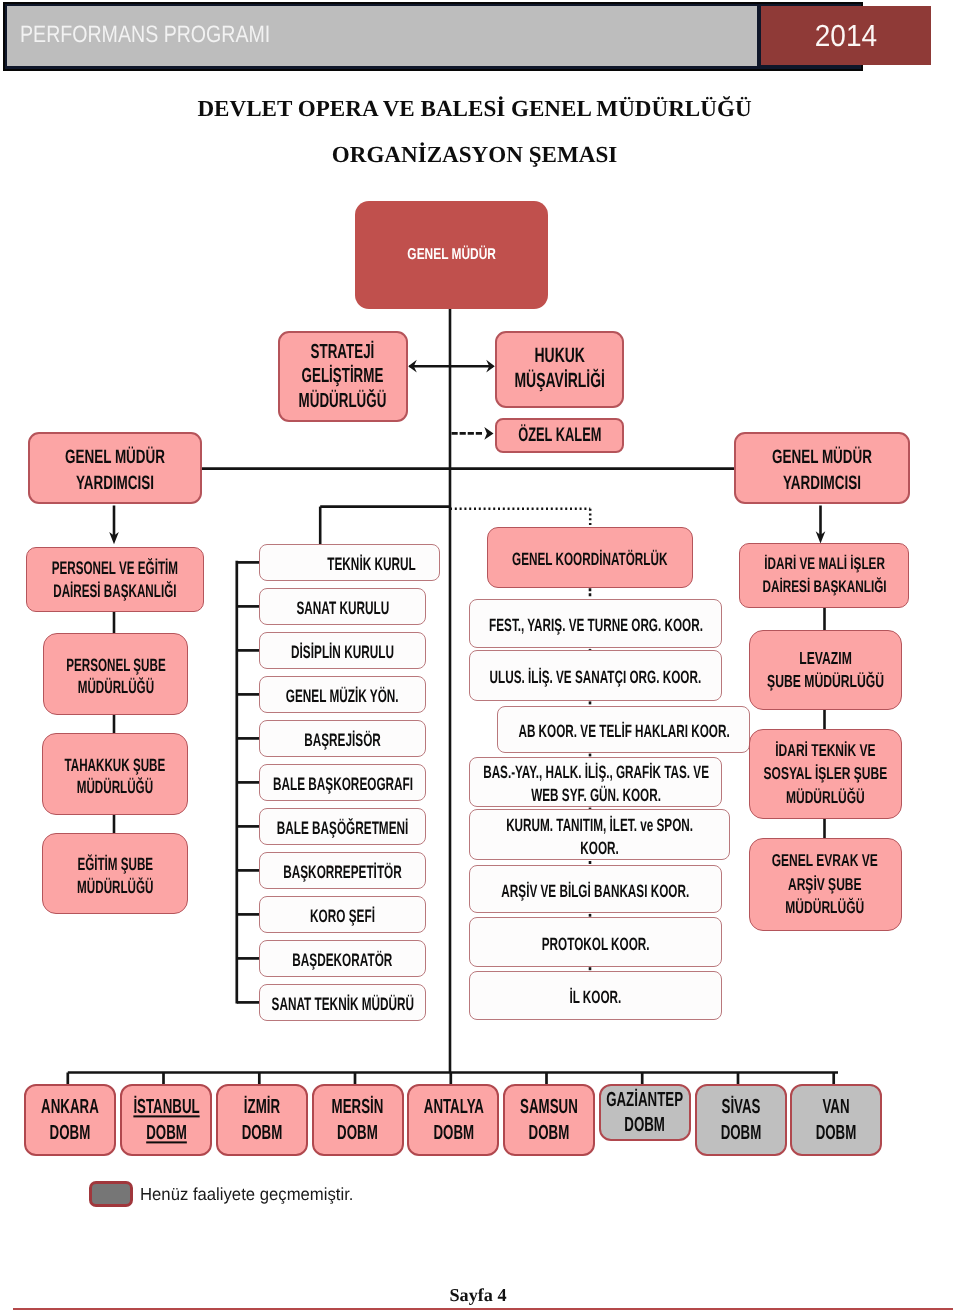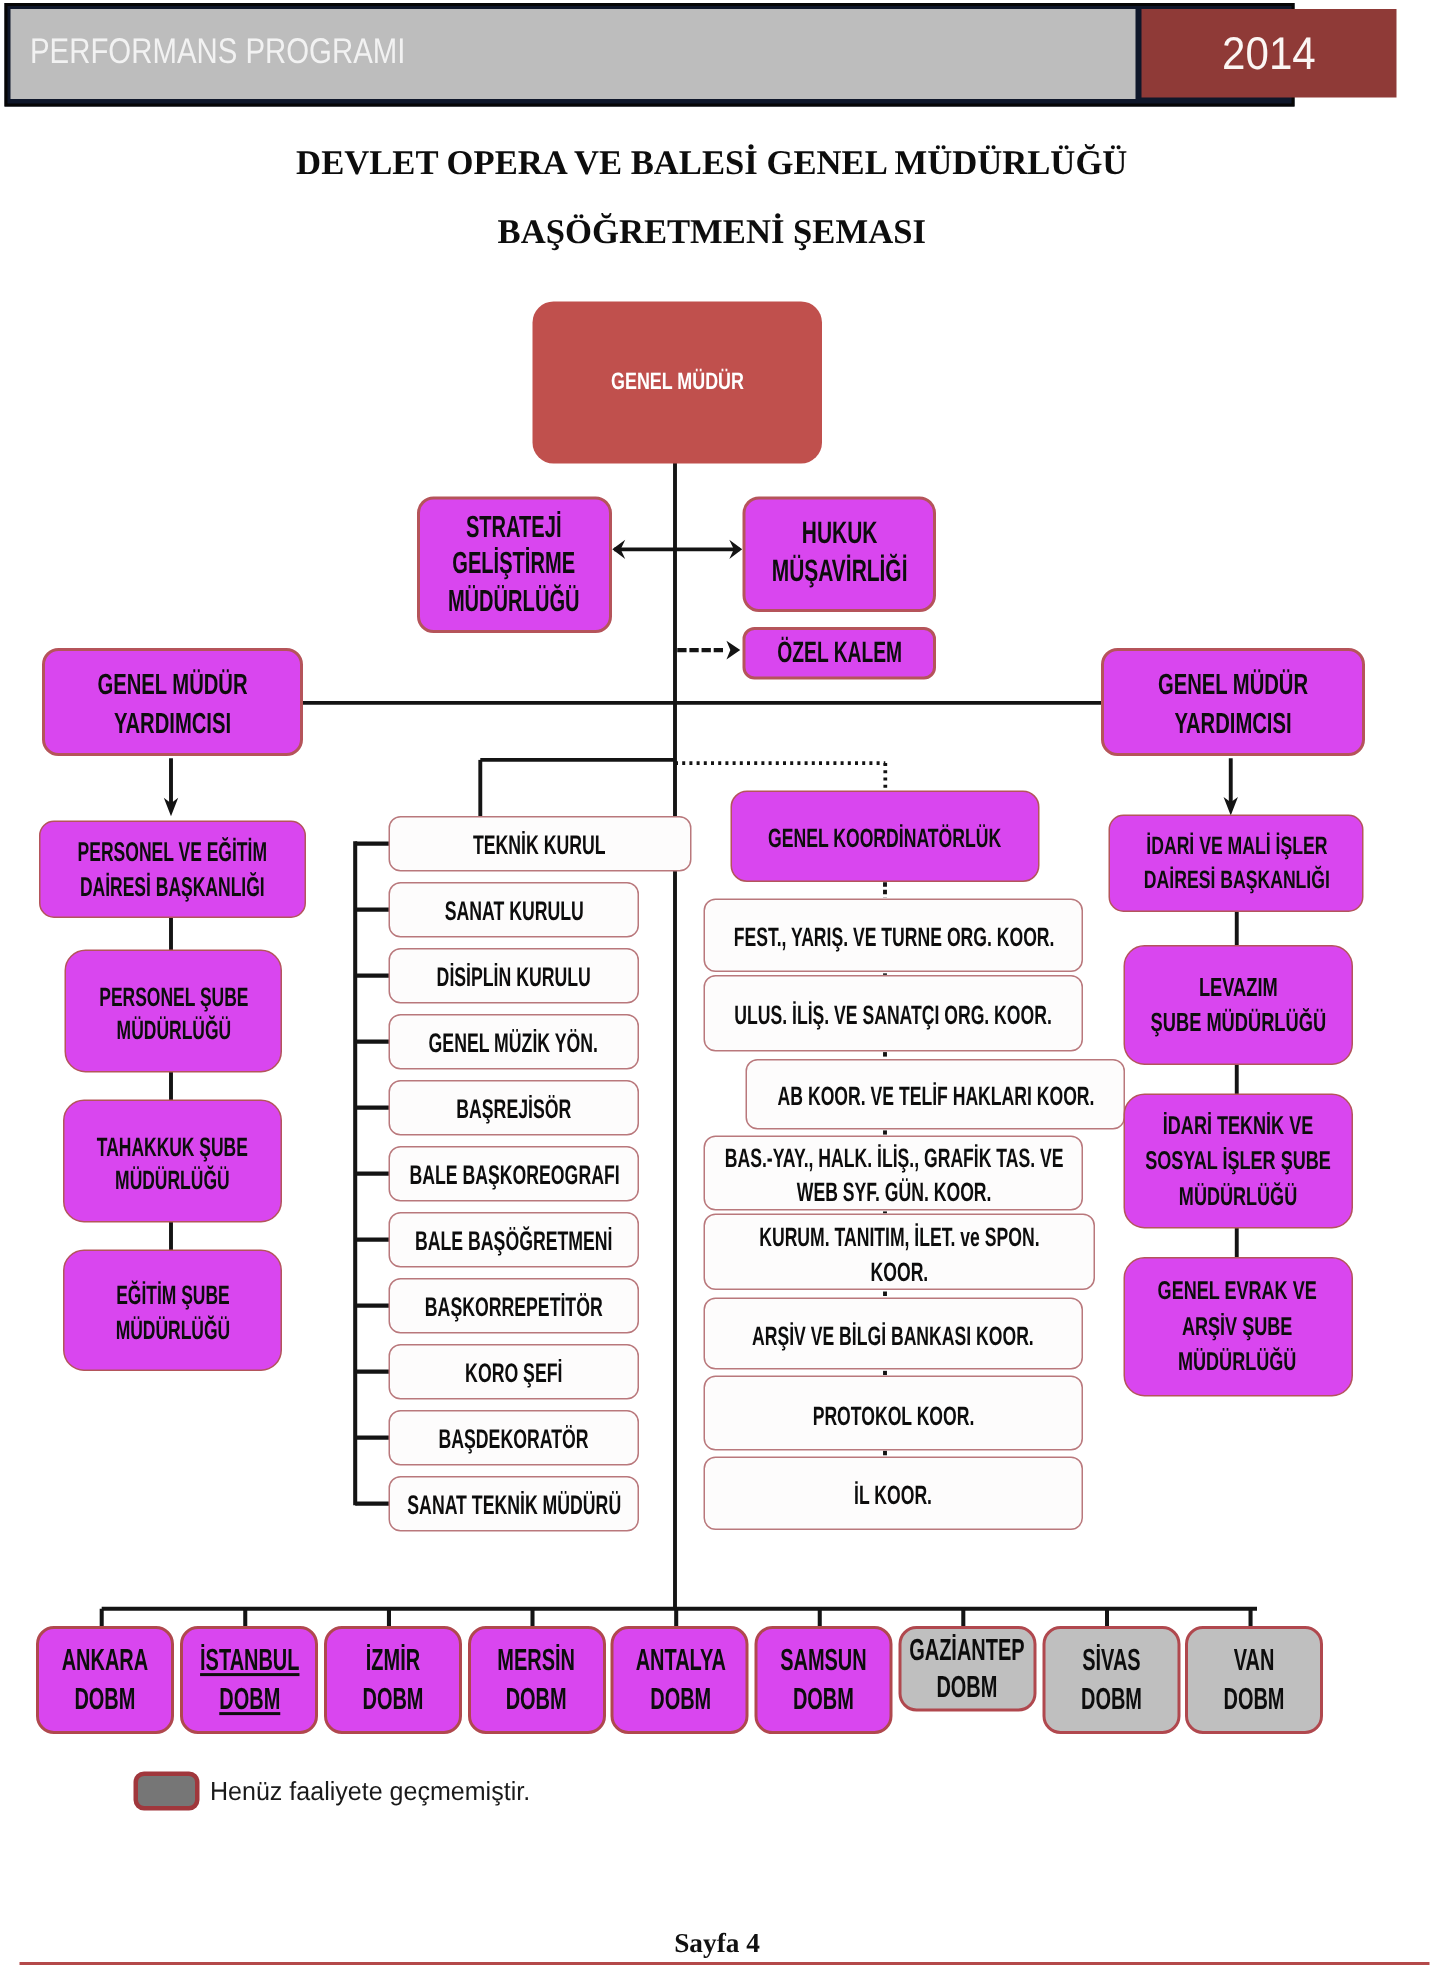--- a/index.html
+++ b/index.html
@@ -21,21 +21,21 @@
   #t1{top:95px;}
   #t2{top:140.5px;}
 
   
   #chart{position:absolute;left:0;top:0;width:960px;height:1315px;}
   svg.lines{position:absolute;left:0;top:0;width:960px;height:1315px;}
   svg.lines line{stroke:#141414;stroke-linecap:butt;}
   svg.lines polygon{fill:#141414;}
 
   .bx{position:absolute;box-sizing:border-box;display:flex;align-items:center;justify-content:center;text-align:center;
-      border:1.7px solid #b4555b;background:#d946ef;color:#0d0d0d;font-weight:bold;overflow:visible;}
+      border:1.7px solid #b4555b;background:#fca5a5;color:#0d0d0d;font-weight:bold;overflow:visible;}
   .bx.thick{border-width:2.8px;border-color:#b5545a;}
   .bx .tw{transform-origin:50% 50%;white-space:nowrap;}
   .bx .ln{display:block;white-space:nowrap;}
   .bx.root{background:#c0504d;color:#ffffff;border:none;}
   .bx.white{background:#fdfcfc;border-color:#b9787c;border-width:1.35px;}
   .bx.gray{background:#bfbfbf;}
   .bx.dobm{border-width:2.8px;border-color:#b0484e;}
 
   #legend-sw{position:absolute;left:88.6px;top:1180.7px;width:44.6px;height:26.1px;background:#767676;border:3px solid #a0373c;border-radius:7px;box-sizing:border-box;}
   #legend-tx{position:absolute;left:140.2px;top:1181px;height:27px;line-height:27px;font-size:17.5px;color:#1a1a1a;white-space:nowrap;transform:scaleX(0.954);transform-origin:0 50%;}
@@ -48,21 +48,21 @@
 
 <div class="page">
 
   <div id="hdr">
     <div id="hdr-gray"></div>
     <div id="hdr-label">PERFORMANS PROGRAMI</div>
     <div id="hdr-year"><span>2014</span></div>
   </div>
 
   <div class="ttl" id="t1">DEVLET OPERA VE BALESİ GENEL MÜDÜRLÜĞÜ</div>
-  <div class="ttl" id="t2">BAŞÖĞRETMENİ ŞEMASI</div>
+  <div class="ttl" id="t2">ORGANİZASYON ŞEMASI</div>
 
   <div id="chart">
     <svg class="lines" viewBox="0 0 960 1315">
 <line x1="450.0" y1="308.6" x2="450.0" y2="1072.5" stroke-width="2.60"></line>
 <line x1="409.5" y1="366.2" x2="493.0" y2="366.2" stroke-width="2.50"></line>
 <polygon points="408.20,366.20 416.80,359.80 413.80,366.20 416.80,372.60"></polygon>
 <polygon points="494.80,366.20 486.20,359.80 489.20,366.20 486.20,372.60"></polygon>
 <line x1="451.5" y1="433.4" x2="483.2" y2="433.4" stroke-width="2.90" stroke-dasharray="6.2,1.9"></line>
 <polygon points="493.50,433.40 484.30,427.10 486.90,433.40 484.30,439.70"></polygon>
 <line x1="201.0" y1="468.6" x2="735.0" y2="468.6" stroke-width="2.60"></line>
@@ -164,21 +164,21 @@
           <span class="ln">TAHAKKUK ŞUBE</span>
           <span class="ln">MÜDÜRLÜĞÜ</span>
         </div>
       </div>
 <div class="bx" style="left:42.0px;top:833.0px;width:146.0px;height:81.0px;font-size:17.80px;border-radius:14.0px;line-height:22.20px;">
         <div class="tw" style="transform:translateY(1.50px) scaleX(0.655)">
           <span class="ln">EĞİTİM ŞUBE</span>
           <span class="ln">MÜDÜRLÜĞÜ</span>
         </div>
       </div>
-<div class="bx white" style="left:258.8px;top:543.9px;width:202px;height:37.0px;font-size:18.00px;border-radius:8.0px;line-height:22.00px;">
+<div class="bx white" style="left:258.8px;top:543.9px;width:181px;height:37.0px;font-size:18.00px;border-radius:8.0px;line-height:22.00px;justify-content:flex-end;">
         <div class="tw" style="transform:translateY(1.50px) scaleX(0.655)">
           <span class="ln">TEKNİK KURUL</span>
         </div>
       </div>
 <div class="bx white" style="left:258.8px;top:587.9px;width:167.7px;height:37.0px;font-size:18.00px;border-radius:8.0px;line-height:22.00px;">
         <div class="tw" style="transform:translateY(1.50px) scaleX(0.655)">
           <span class="ln">SANAT KURULU</span>
         </div>
       </div>
 <div class="bx white" style="left:258.8px;top:631.9px;width:167.7px;height:37.0px;font-size:18.00px;border-radius:8.0px;line-height:22.00px;">

